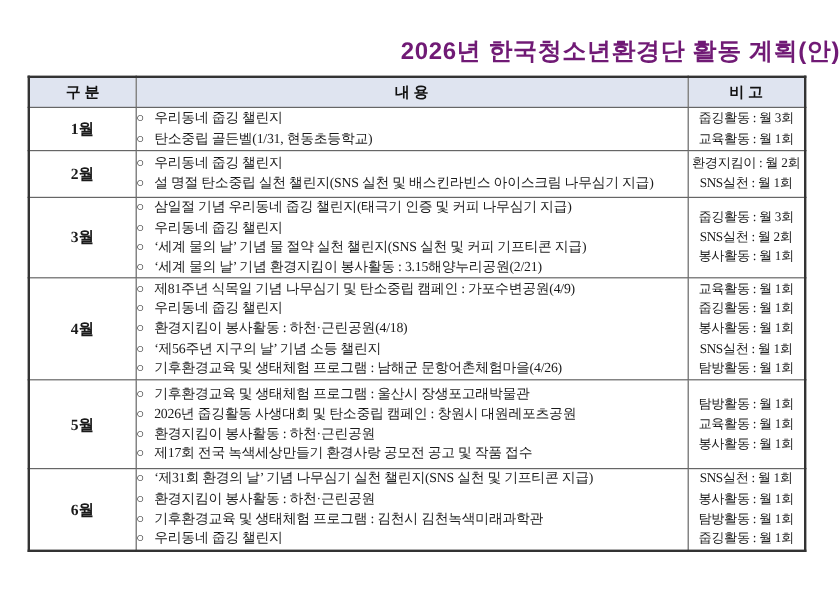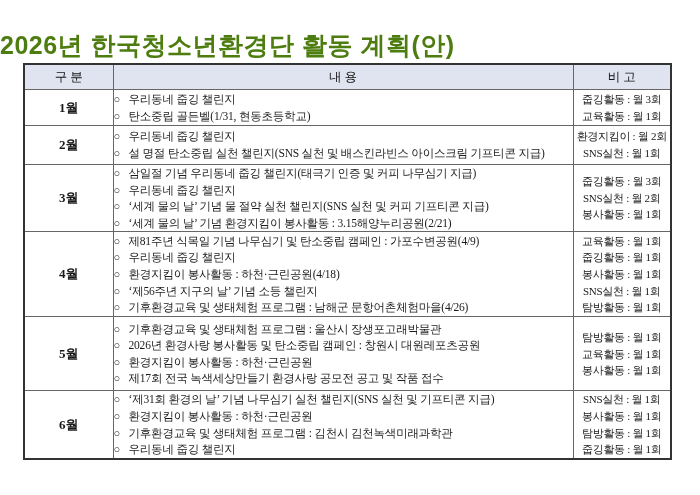--- a/index.html
+++ b/index.html
@@ -10,47 +10,47 @@
   body {
     width: 700px;
     height: 495px;
     position: relative;
     overflow: hidden;
     font-family: "Liberation Serif", "DejaVu Serif", serif;
     color: var(--text, #1a1a1a);
   }
   .doc-title {
     padding-top: 29px;
-    text-align: left;
+    text-align: right;
     font-family: "Liberation Sans", "DejaVu Sans", sans-serif;
     font-weight: bold;
-    font-size: 25px;
+    font-size: 20px;
     letter-spacing: 0.5px;
-    color: #4d7c0f;
+    color: #701a75;
   }
   table.plan {
     position: absolute;
     left: 23px;
     top: 63px;
     width: 647px;
     border-collapse: collapse;
     table-layout: fixed;
     border: 2px solid var(--border-outer, #333);
   }
   table.plan th,
   table.plan td {
     border: 1px solid var(--border-inner, #666);
     padding: 0;
     overflow: hidden;
   }
   thead th {
     background: var(--header-bg, #dfe4f0);
     height: 24px;
     font-size: 12.5px;
-    font-weight: normal;
+    font-weight: bold;
     text-align: center;
     vertical-align: middle;
     color: #111;
   }
   td.month-cell {
     text-align: center;
     vertical-align: middle;
     font-weight: bold;
     font-size: 13px;
   }
@@ -119,21 +119,21 @@
       <td class="remarks-cell">
         <div class="remark-line">줍깅활동 : 월 3회</div>
         <div class="remark-line">교육활동 : 월 1회</div>
       </td>
     </tr>
 
     <tr class="r-h2">
       <td class="month-cell">2월</td>
       <td class="content-cell">
         <div class="activity-item"><span class="bullet">○</span><span>우리동네 줍깅 챌린지</span></div>
-        <div class="activity-item"><span class="bullet">○</span><span>설 명절 탄소중립 실천 챌린지(SNS 실천 및 배스킨라빈스 아이스크림 기프티콘 지급)</span></div>
+        <div class="activity-item"><span class="bullet">○</span><span>설 명절 탄소중립 실천 챌린지(SNS 실천 및 배스킨라빈스 아이스크림 나무심기 지급)</span></div>
       </td>
       <td class="remarks-cell">
         <div class="remark-line">환경지킴이 : 월 2회</div>
         <div class="remark-line">SNS실천 : 월 1회</div>
       </td>
     </tr>
 
     <tr class="r-h3">
       <td class="month-cell">3월</td>
       <td class="content-cell">
@@ -164,21 +164,21 @@
         <div class="remark-line">봉사활동 : 월 1회</div>
         <div class="remark-line">SNS실천 : 월 1회</div>
         <div class="remark-line">탐방활동 : 월 1회</div>
       </td>
     </tr>
 
     <tr class="r-h5">
       <td class="month-cell">5월</td>
       <td class="content-cell">
         <div class="activity-item"><span class="bullet">○</span><span>기후환경교육 및 생태체험 프로그램 : 울산시 장생포고래박물관</span></div>
-        <div class="activity-item"><span class="bullet">○</span><span>2026년 환경사랑 봉사활동 및 탄소중립 캠페인 : 창원시 대원레포츠공원</span></div>
+        <div class="activity-item"><span class="bullet">○</span><span>2026년 줍깅활동 사생대회 및 탄소중립 캠페인 : 창원시 대원레포츠공원</span></div>
         <div class="activity-item"><span class="bullet">○</span><span>환경지킴이 봉사활동 : 하천·근린공원</span></div>
         <div class="activity-item"><span class="bullet">○</span><span>제17회 전국 녹색세상만들기 환경사랑 공모전 공고 및 작품 접수</span></div>
       </td>
       <td class="remarks-cell">
         <div class="remark-line">탐방활동 : 월 1회</div>
         <div class="remark-line">교육활동 : 월 1회</div>
         <div class="remark-line">봉사활동 : 월 1회</div>
       </td>
     </tr>
 

